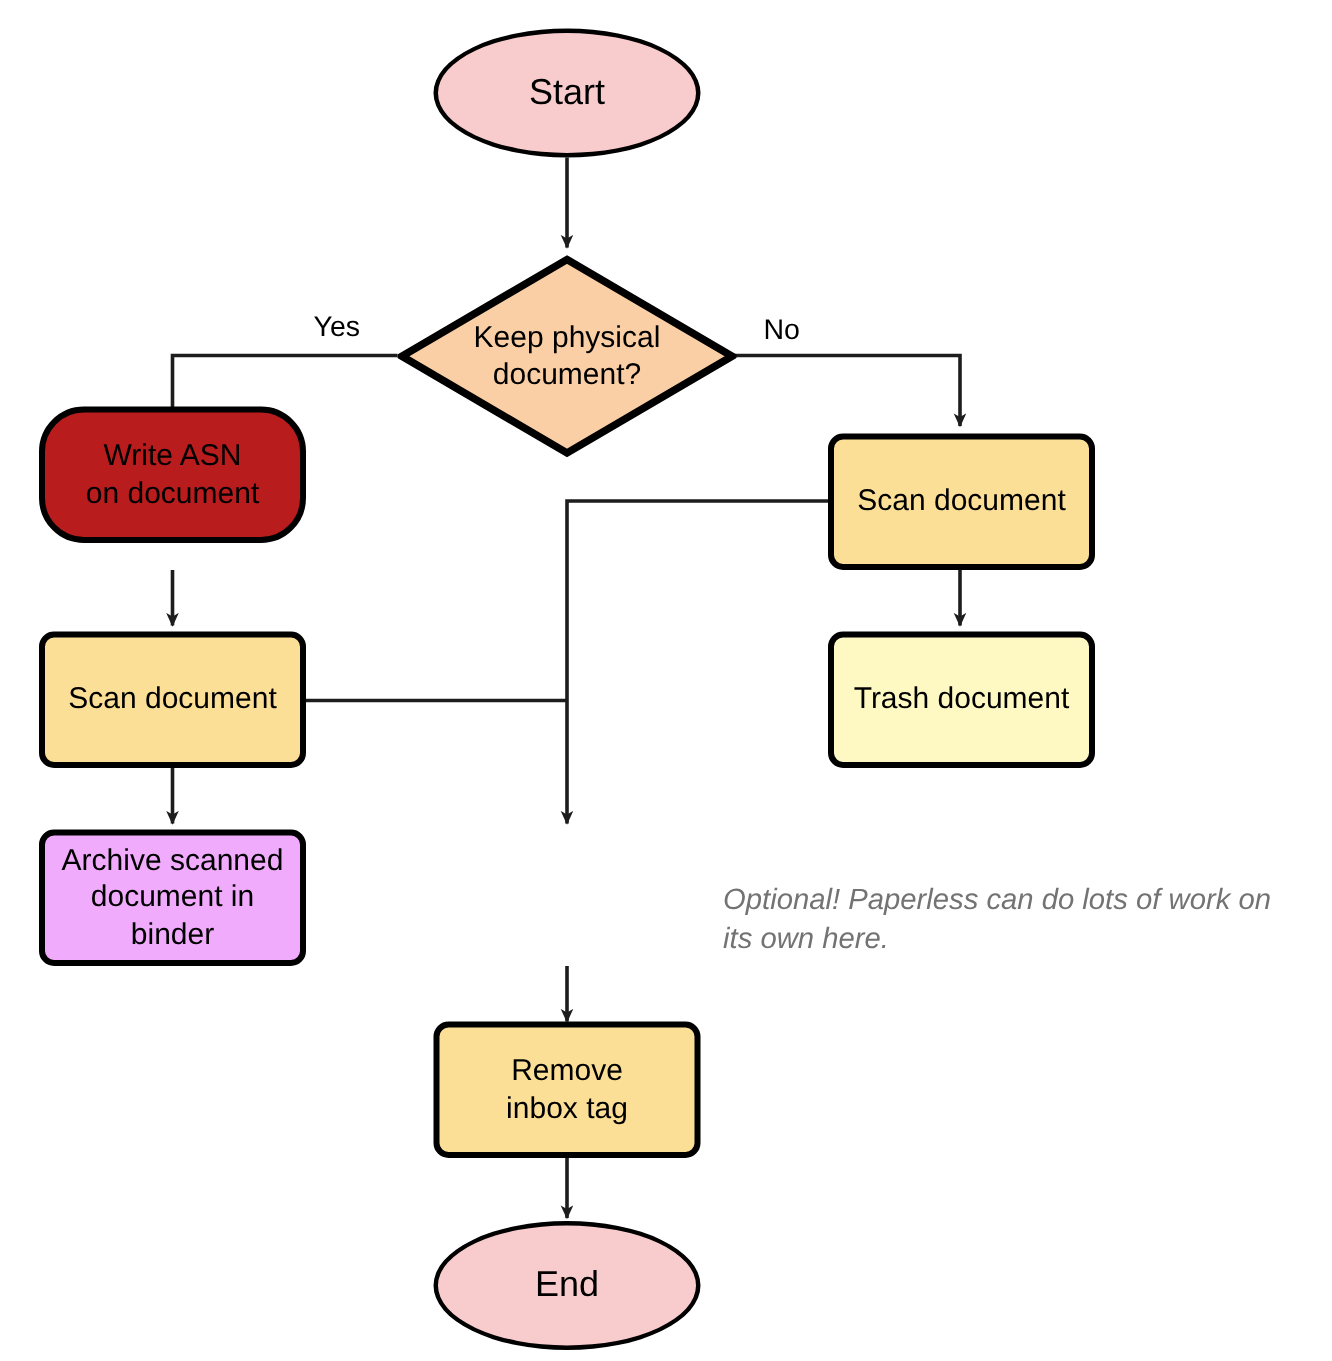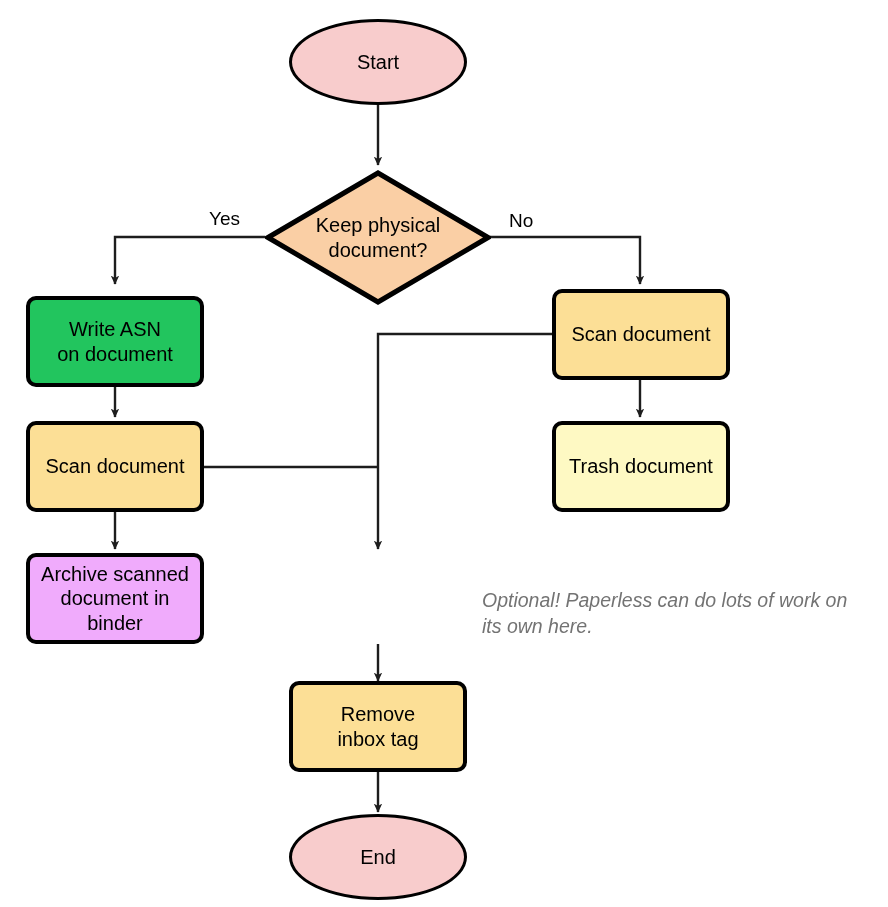--- a/index.html
+++ b/index.html
@@ -33,21 +33,21 @@
     align-items: center;
     justify-content: center;
     text-align: center;
     line-height: 1.22;
     white-space: pre-line;
     z-index: 2;
   }
   .node.terminator {
     border: 3px solid #000000;
     border-radius: 50%;
-    font-size: 20px;
+    font-size: 24px;
   }
   .node.process {
     border: 4px solid #000000;
     border-radius: 10px;
     font-size: 20px;
   }
   .node.decision-wrap {
     border: none;
     background: none;
     font-size: 20px;
@@ -125,21 +125,21 @@
     <svg class="diamond-shape" viewBox="0 0 226 135" preserveAspectRatio="none" aria-hidden="true">
       <polygon points="113,3 223,67.5 113,132 3,67.5" fill="#facfa5" stroke="#000000" stroke-width="5" stroke-linejoin="miter"></polygon>
     </svg>
     <span class="diamond-label">Keep physical
 document?</span>
   </div>
 
   <div class="edge-label" style="left:209px; top:196px;margin-top:12px;">Yes</div>
   <div class="edge-label" style="left:509px; top:210px;">No</div>
 
-  <div class="node process" style="left:26px; top:296px; width:178px; height:91px; background:#22c55e;">
+  <div class="node process" style="left:26px; top:271px; width:178px; height:91px; background:#b91c1c;border-radius:30px;">
     <span>Write ASN
 on document</span>
   </div>
 
   <div class="node process" style="left:26px; top:421px; width:178px; height:91px; background:#fcdf96;">
     <span>Scan document</span>
   </div>
 
   <div class="node process" style="left:26px; top:553px; width:178px; height:91px; background:#f0abfc;">
     <span>Archive scanned

